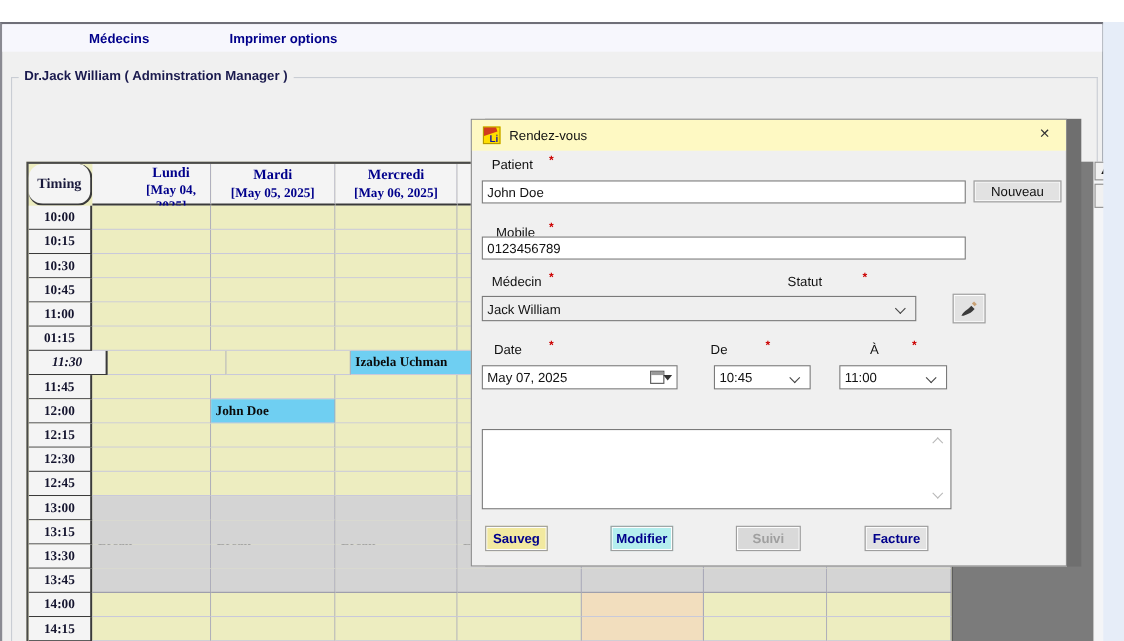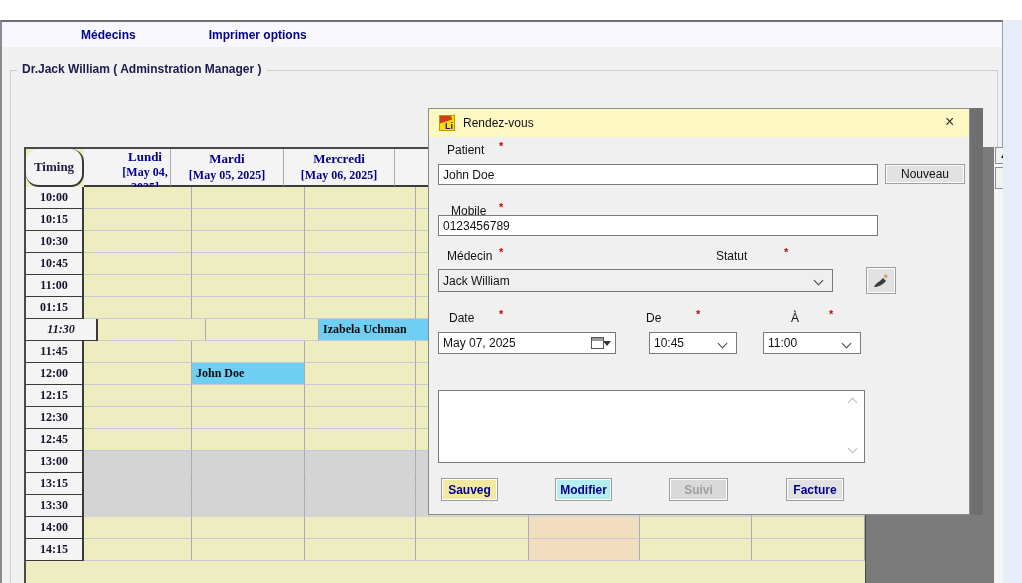--- a/index.html
+++ b/index.html
@@ -92,21 +92,21 @@
         <span class="menu-item">Médecins</span>
         <span class="menu-item">Imprimer options</span>
       </div>
 
     <div id="groupbox">
       <span id="groupbox-title">Dr.Jack William ( Adminstration Manager )</span>
 
       <div id="schedule-grid">
           <div class="grid-row">
             <div class="cell header-cell timing-head" style="width: 58px; height: 38px;">Timing</div>
-            <div class="cell header-cell" style="width: 87px; height: 38px; padding-left: 36px;">
+            <div class="cell header-cell" style="width: 108px; height: 38px; padding-left: 36px;">
               <div>Lundi</div>
               <div class="hdate">[May 04, 2025]</div>
             </div>
             <div class="cell header-cell" style="width: 113px; height: 38px;">
               <div>Mardi</div>
               <div class="hdate">[May 05, 2025]</div>
             </div>
             <div class="cell header-cell" style="width: 111px; height: 38px;">
               <div>Mercredi</div>
               <div class="hdate">[May 06, 2025]</div>
@@ -284,20 +284,30 @@
           </div>
           <div class="grid-row">
             <div class="cell time-cell" style="width: 58px; height: 22px;">13:30</div>
             <div class="cell break-cell" style="width: 108px; height: 22px;"></div>
             <div class="cell break-cell" style="width: 113px; height: 22px;"></div>
             <div class="cell break-cell" style="width: 111px; height: 22px;"></div>
             <div class="cell break-cell" style="width: 113px; height: 22px;"></div>
             <div class="cell break-cell" style="width: 111px; height: 22px;"></div>
             <div class="cell break-cell" style="width: 112px; height: 22px;"></div>
             <div class="cell break-cell" style="width: 113px; height: 22px;"></div>
+          </div>
+          <div class="grid-row">
+            <div class="cell time-cell" style="width: 58px; height: 22px;">13:45</div>
+            <div class="cell break-cell break-cell-last" style="width: 108px; height: 22px;"></div>
+            <div class="cell break-cell break-cell-last" style="width: 113px; height: 22px;"></div>
+            <div class="cell break-cell break-cell-last" style="width: 111px; height: 22px;"></div>
+            <div class="cell break-cell break-cell-last" style="width: 113px; height: 22px;"></div>
+            <div class="cell break-cell break-cell-last" style="width: 111px; height: 22px;"></div>
+            <div class="cell break-cell break-cell-last" style="width: 112px; height: 22px;"></div>
+            <div class="cell break-cell break-cell-last" style="width: 113px; height: 22px;"></div>
           </div>
           <div class="grid-row">
             <div class="cell time-cell" style="width: 58px; height: 22px;">14:00</div>
             <div class="cell " style="width: 108px; height: 22px;"></div>
             <div class="cell " style="width: 113px; height: 22px;"></div>
             <div class="cell " style="width: 111px; height: 22px;"></div>
             <div class="cell " style="width: 113px; height: 22px;"></div>
             <div class="cell hl-cell" style="width: 111px; height: 22px;"></div>
             <div class="cell " style="width: 112px; height: 22px;"></div>
             <div class="cell " style="width: 113px; height: 22px;"></div>

